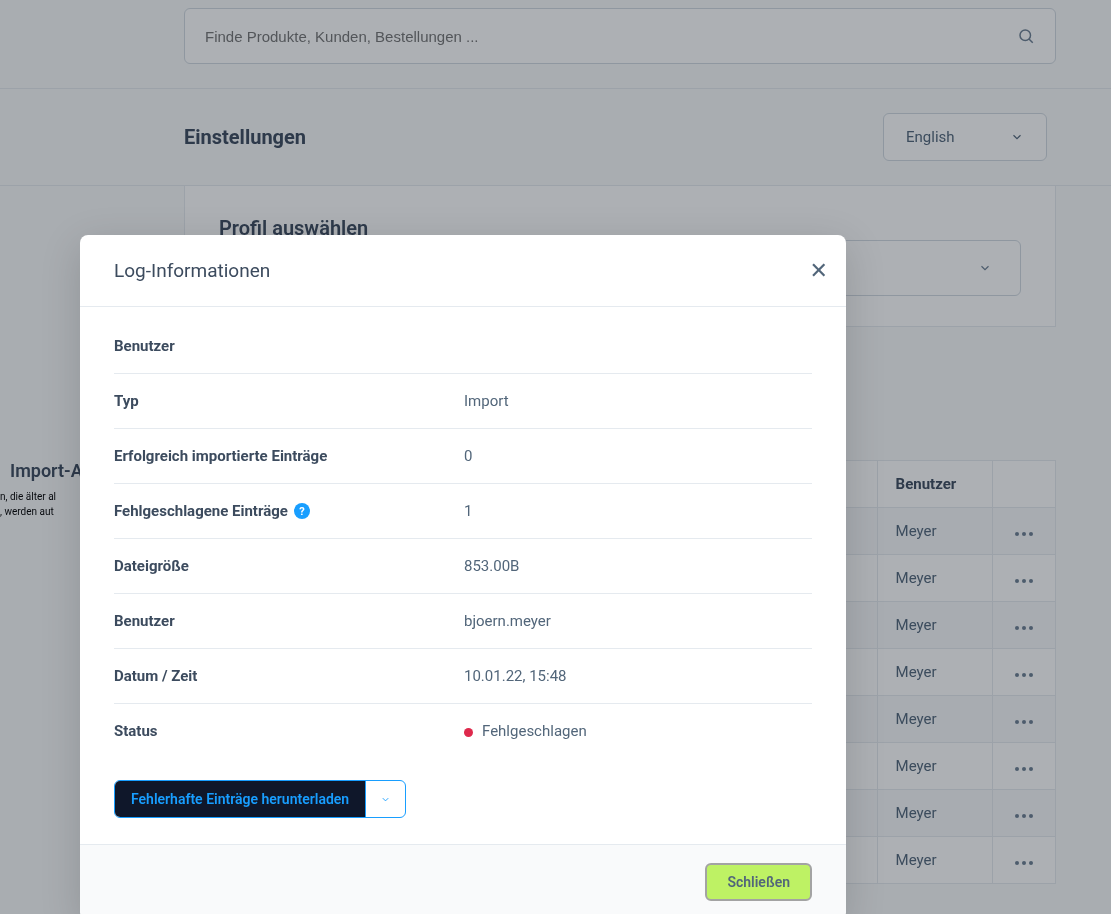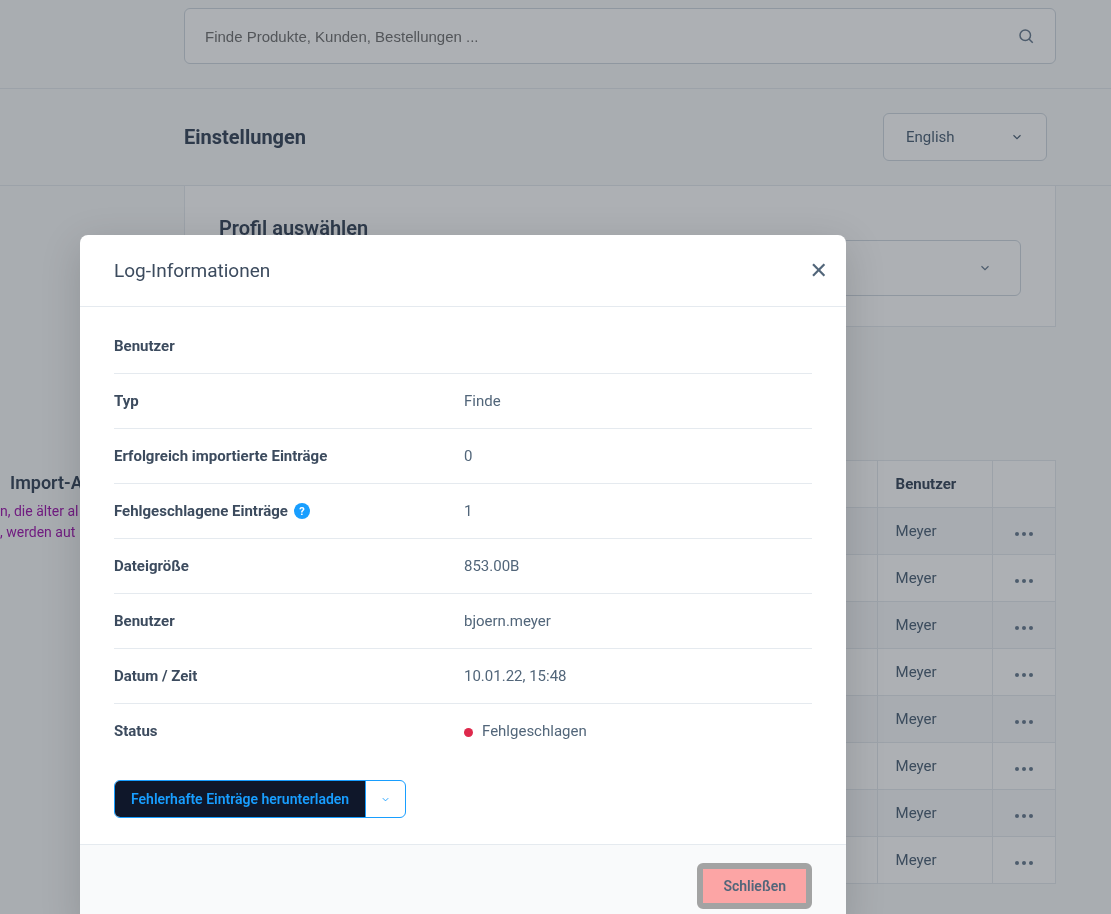--- a/index.html
+++ b/index.html
@@ -109,35 +109,35 @@
       align-items: center;
       justify-content: flex-end;
       padding: 0 28px;
     }
     .profile-select .chevron-down {
       stroke: #6c7f92;
     }
     .sidebar-fragment {
       position: absolute;
       left: 0;
-      top: 472px;
+      top: 460px;
       width: 100px;
       font-size: 15px;
       color: #3c4b5e;
     }
     .sidebar-fragment .heading {
       font-size: 18px;
       font-weight: 600;
       margin-bottom: 8px;
       padding-left: 10px;
       white-space: nowrap;
     }
     .sidebar-fragment .desc {
-      font-size: 14px;
-      color: #a21caf;
+      font-size: 10px;
+      color: #000000;
       line-height: 1.5;
       white-space: nowrap;
     }
     
     .bg-table {
       position: absolute;
       left: 184px;
       top: 460px;
       width: 872px;
       border-collapse: collapse;
@@ -289,22 +289,22 @@
       fill: none;
     }
     .modal-footer {
       border-top: 1px solid #e5eaef;
       background: #f9fafb;
       padding: 18px 34px;
       display: flex;
       justify-content: flex-end;
     }
     .close-btn {
-      border: 6px solid #a3a3a3;
-      background: #fca5a5;
+      border: 2px solid #a3a3a3;
+      background: #bef264;
       border-radius: 6px;
       padding: 9px 20px;
       font-size: 14px;
       font-weight: 600;
       color: #52667a;
       cursor: pointer;
     }
   </style>
 </head>
 <body>
@@ -436,21 +436,21 @@
   <div class="modal-header">
     <div class="modal-title">Log-Informationen</div>
     <div class="modal-close">✕</div>
   </div>
   <div class="modal-body">
     <div class="info-row">
       <div class="info-label">Benutzer</div>
     </div>
     <div class="info-row">
       <div class="info-label">Typ</div>
-      <div class="info-value">Finde</div>
+      <div class="info-value">Import</div>
     </div>
     <div class="info-row">
       <div class="info-label">Erfolgreich importierte Einträge</div>
       <div class="info-value">0</div>
     </div>
     <div class="info-row">
       <div class="info-label">
         <span>Fehlgeschlagene Einträge</span>
         <span class="help-icon">?</span>
       </div>

